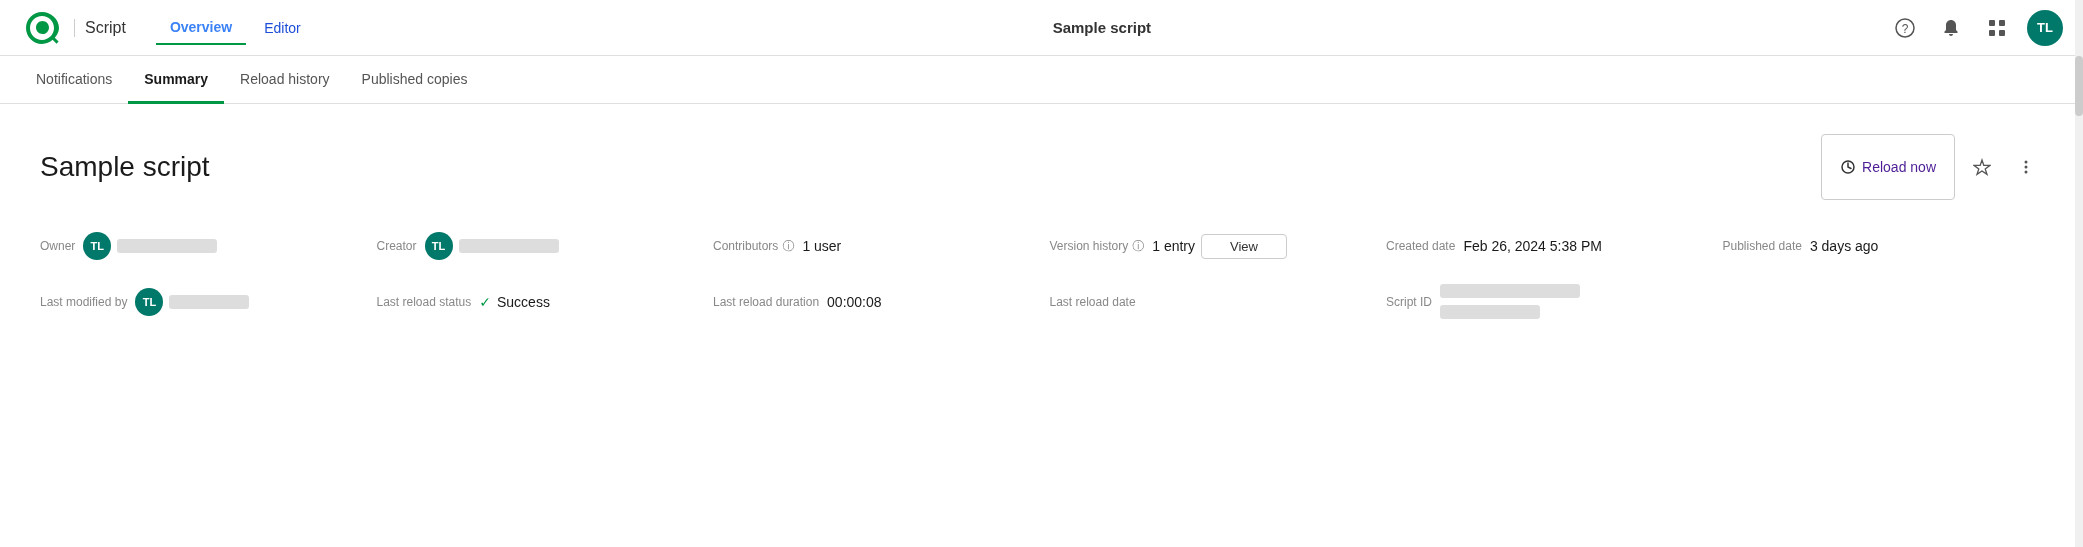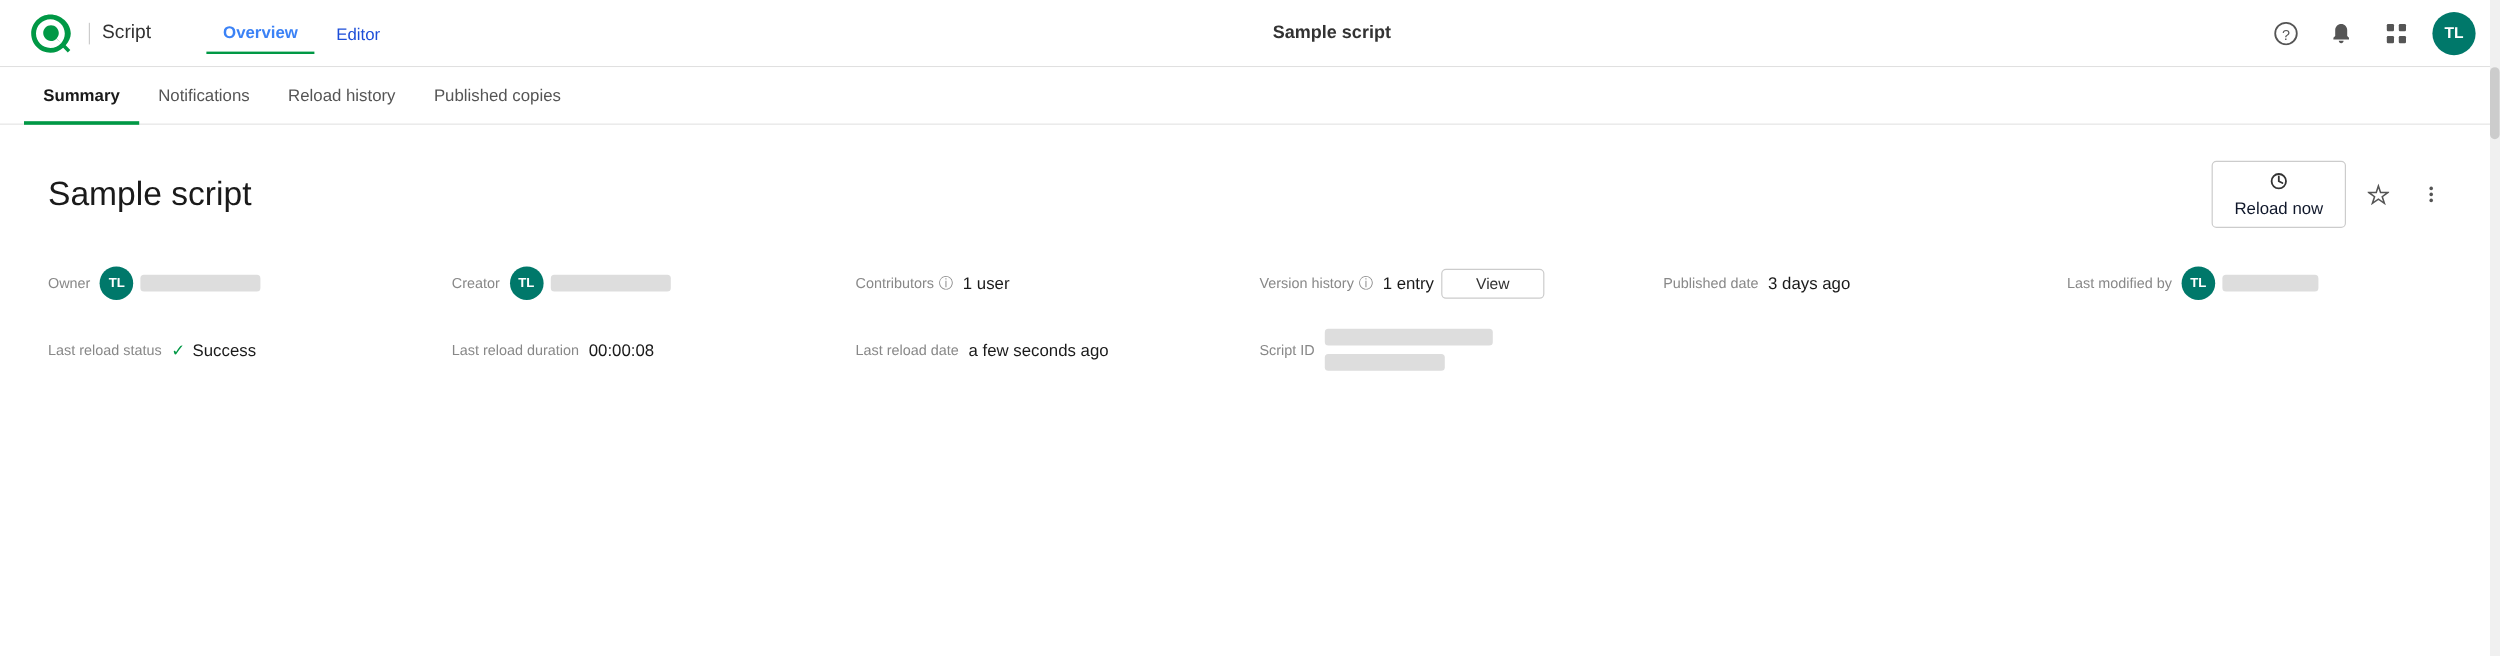--- a/index.html
+++ b/index.html
@@ -10,21 +10,21 @@
       display: flex;
       align-items: center;
       padding: 0 20px;
       height: 56px;
       border-bottom: 1px solid #e0e0e0;
       background: #fff;
     }
     .logo-area {
       display: flex;
       align-items: center;
-      margin-right: 36px;
+      margin-right: 20px;
     }
     .qlik-logo {
       width: 44px;
       height: 44px;
     }
     .app-title {
       font-size: 16px;
       font-weight: 500;
       color: #333;
       margin-left: 10px;
@@ -136,28 +136,27 @@
     }
     .content-actions {
       display: flex;
       align-items: center;
       gap: 10px;
     }
     .reload-now-btn {
       display: flex;
       align-items: center;
       gap: 6px;
-      padding: 8px 18px;
+      padding: 24px 18px;
       border: 1px solid #ccc;
       border-radius: 4px;
       background: #fff;
       cursor: pointer;
       font-size: 14px;
-      color: #0f172a;
-      flex-direction: column;
+      color: #4c1d95;
     }
     .icon-btn {
       background: none;
       border: none;
       cursor: pointer;
       color: #555;
       font-size: 18px;
       width: 34px;
       height: 34px;
       display: flex;
@@ -292,22 +291,22 @@
         <rect x="12" y="2" width="6" height="6" rx="1" fill="#555"></rect>
         <rect x="2" y="12" width="6" height="6" rx="1" fill="#555"></rect>
         <rect x="12" y="12" width="6" height="6" rx="1" fill="#555"></rect>
       </svg>
     </button>
     <div class="avatar">TL</div>
   </div>
 </nav>
 
 <div class="sub-tabs">
+  <div class="sub-tab">Notifications</div>
   <div class="sub-tab active">Summary</div>
-  <div class="sub-tab">Notifications</div>
   <div class="sub-tab">Reload history</div>
   <div class="sub-tab">Published copies</div>
 </div>
 
 <main class="main-content">
   <div class="content-header">
     <h1 class="content-title">Sample script</h1>
     <div class="content-actions">
       <button class="reload-now-btn">
         <svg width="16" height="16" viewBox="0 0 16 16" fill="none">
@@ -362,20 +361,24 @@
         <span>Version history</span>
         <span class="info-icon">ⓘ</span>
       </span>
       <div class="meta-value">
         <span>1 entry</span>
         <button class="view-btn">View</button>
       </div>
     </div>
 
 
+    <div class="meta-item">
+      <span class="meta-label">Created date</span>
+      <span class="meta-value">Feb 26, 2024 5:38 PM</span>
+    </div>
 
     <div class="meta-item">
       <span class="meta-label">Published date</span>
       <span class="meta-value">3 days ago</span>
     </div>
 
     <div class="meta-item">
       <span class="meta-label">Last modified by</span>
       <div class="meta-value">
         <div class="owner-avatar">TL</div>
@@ -391,21 +394,20 @@
       </div>
     </div>
 
     <div class="meta-item">
       <span class="meta-label">Last reload duration</span>
       <span class="meta-value">00:00:08</span>
     </div>
 
     <div class="meta-item">
       <span class="meta-label">Last reload date</span>
-      <span class="meta-value">a few seconds ago</span>
     </div>
 
     <div class="meta-item">
       <span class="meta-label">Script ID</span>
       <div class="meta-value" style="flex-direction: column; align-items: flex-start; gap: 4px;">
         <span class="blurred-text blurred-id">&nbsp;</span>
         <span class="blurred-text blurred-id2">&nbsp;</span>
       </div>
     </div>
   </div>

